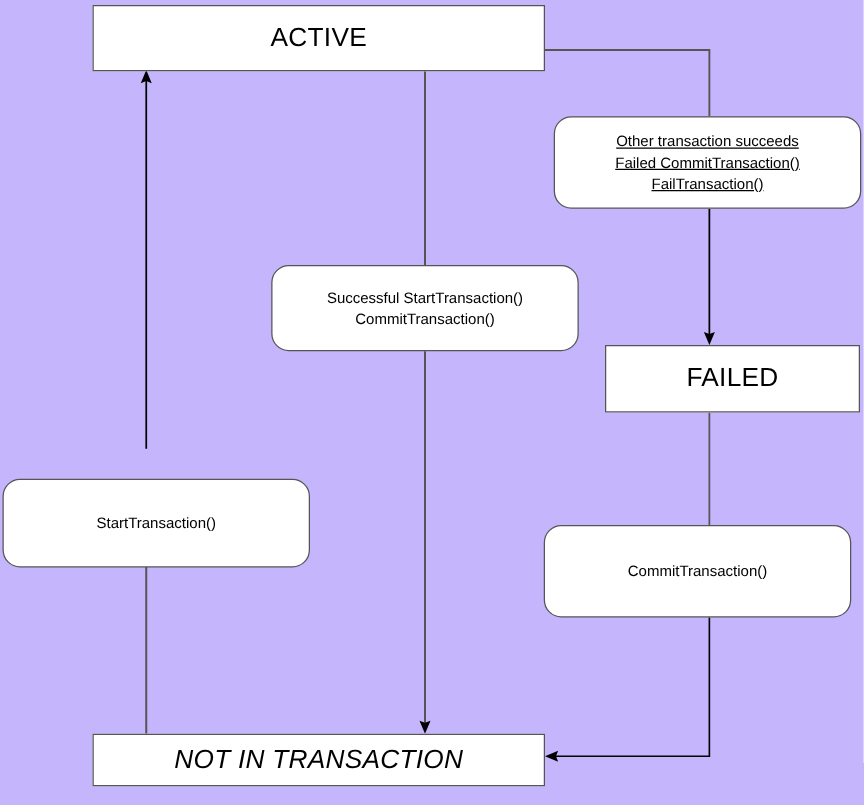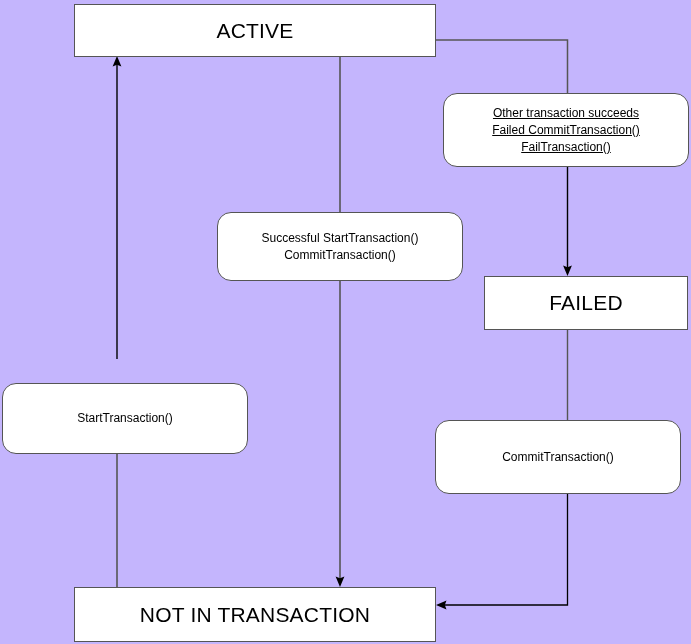--- a/index.html
+++ b/index.html
@@ -95,21 +95,21 @@
   </svg>
 
   <div class="node state-node" style="left:74px; top:4px; width:362px; height:53px;">
     <span>ACTIVE</span>
   </div>
 
   <div class="node state-node" style="left:484px; top:276px; width:204px; height:54px;">
     <span>FAILED</span>
   </div>
 
-  <div class="node state-node" style="left:74px; top:587px; width:362px; height:55px;">
+  <div class="node state-node" style="left:74px; top:587px; width:362px; height:42px;font-style:italic;">
     <span>NOT IN TRANSACTION</span>
   </div>
 
   <div class="node label-node" style="left:443px; top:93px; width:246px; height:74px;text-decoration:underline;">
     <span class="label-lines">
       <span>Other transaction succeeds</span>
       <span>Failed CommitTransaction()</span>
       <span>FailTransaction()</span>
     </span>
   </div>

